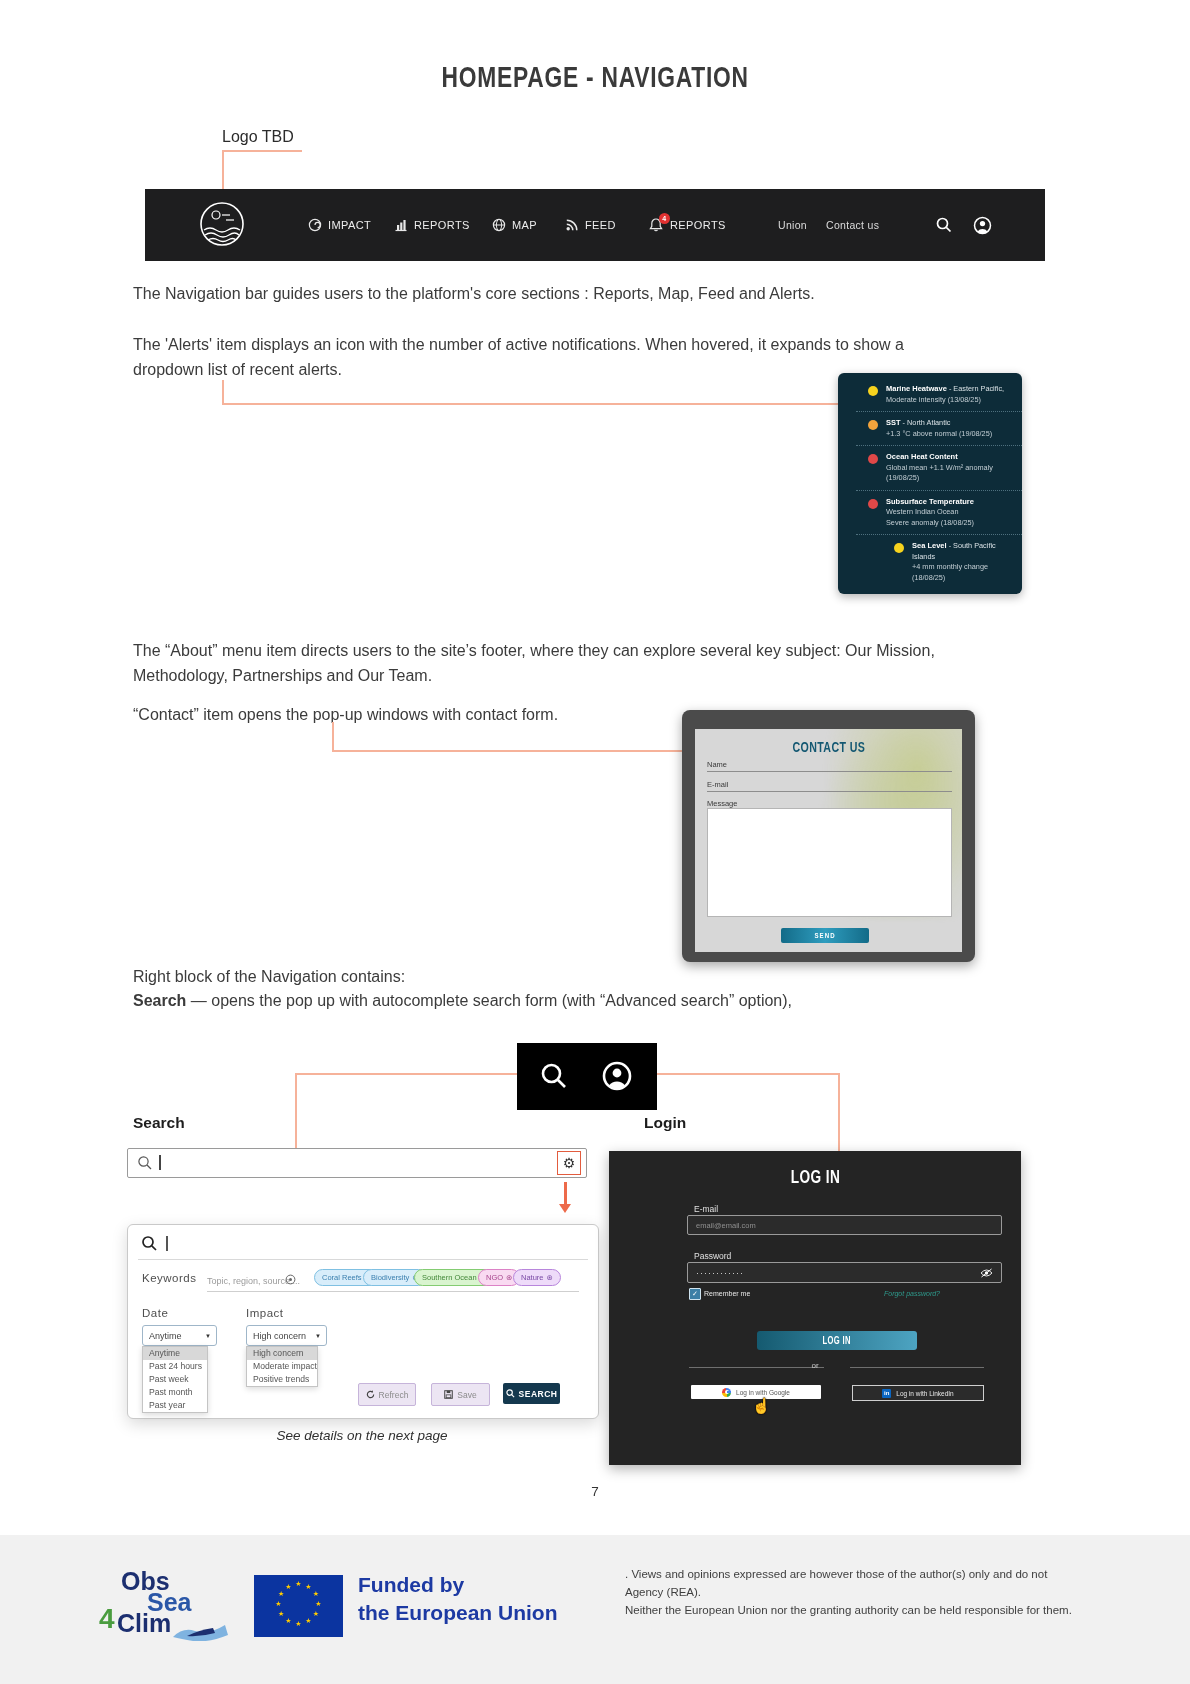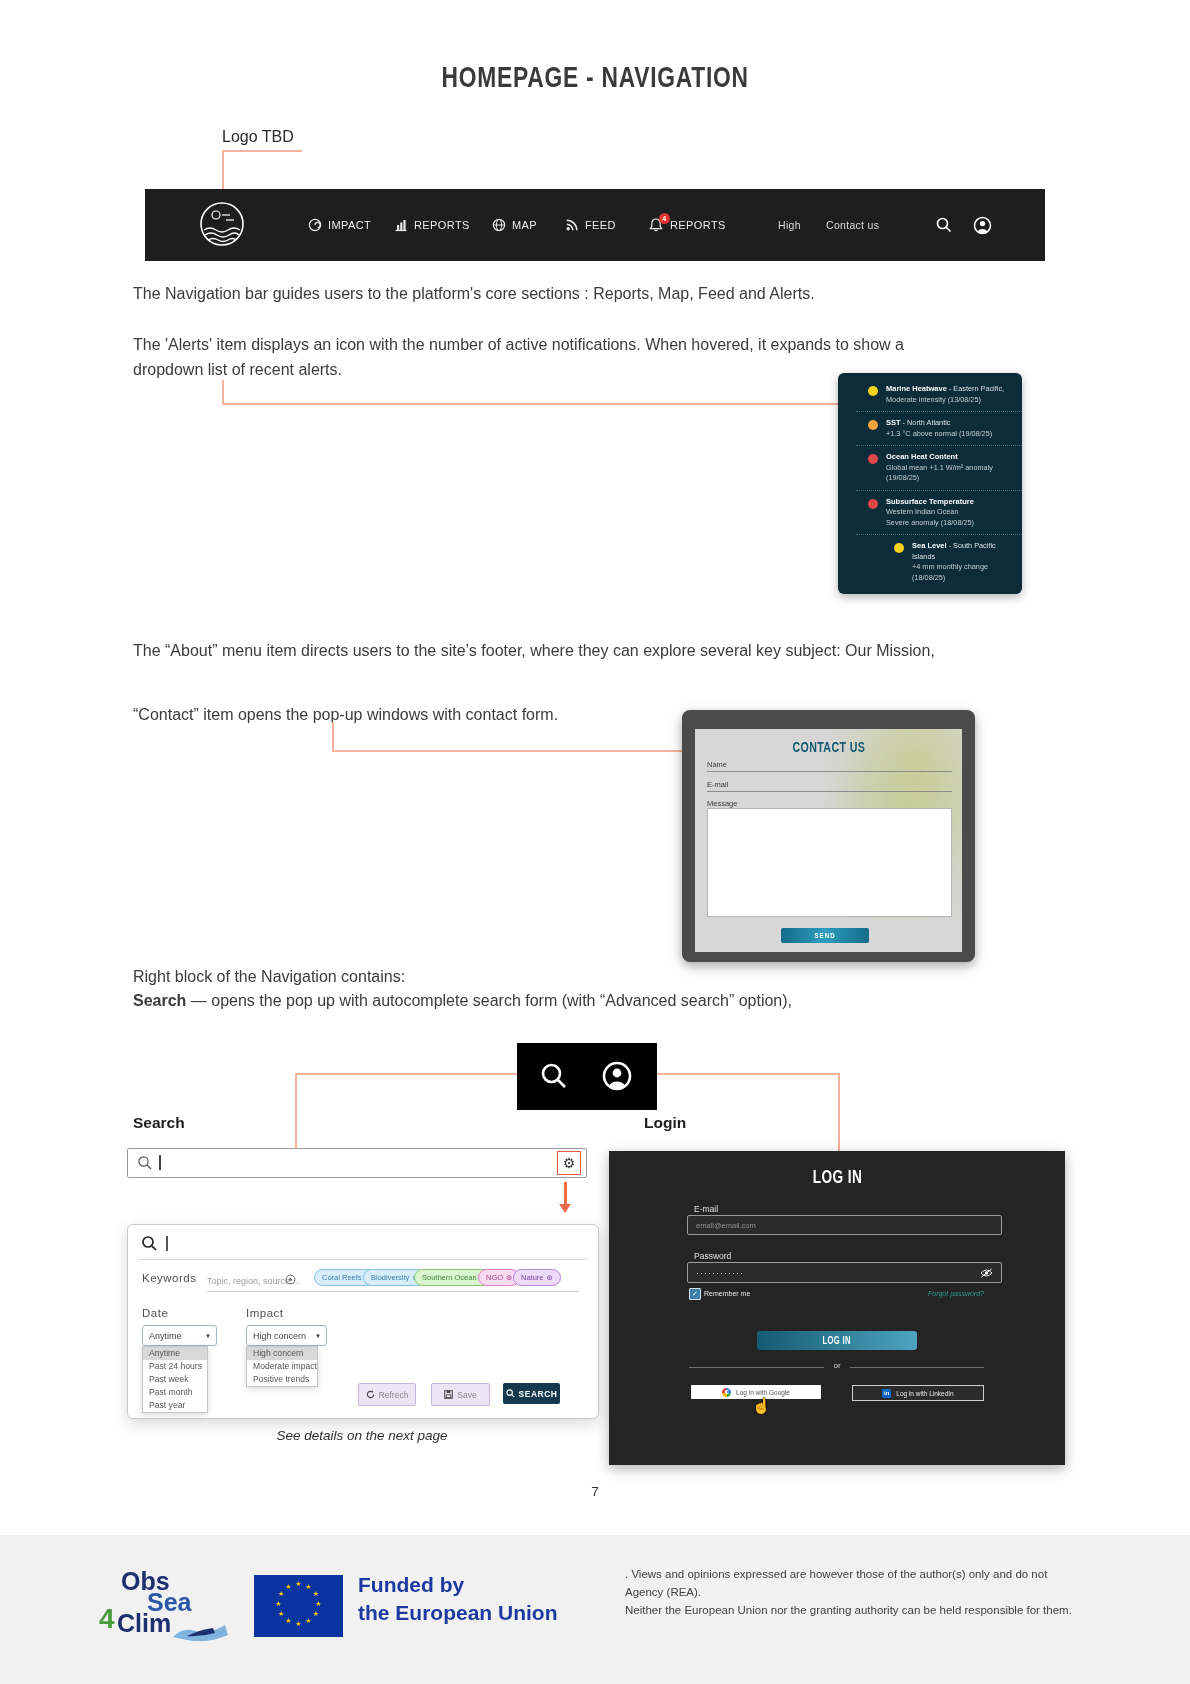--- a/index.html
+++ b/index.html
@@ -43,21 +43,21 @@
            box-shadow:0 2px 6px rgba(0,0,0,.15);}
   .opt{height:13px;line-height:13px;padding-left:6px;font-size:8.6px;color:#555;}
   .opt.sel{background:#d8d8d8;}
   .selbox{position:absolute;height:19px;border:1px solid #9fb6c9;border-radius:3px;background:#fff;
           display:flex;align-items:center;justify-content:space-between;padding:0 5px 0 6px;
           font-size:9px;color:#444;}
   .pbtn{position:absolute;top:158px;height:21px;border-radius:2px;display:flex;align-items:center;
         justify-content:center;gap:4px;font-size:8.5px;}
   .pbtn.soft{background:#ece5f3;border:1px solid #c6b4da;color:#8b8b8b;}
   
-  .login{left:609px;top:1151px;width:456px;height:314px;background:#242424;
+  .login{left:609px;top:1151px;width:412px;height:314px;background:#242424;
          box-shadow:0 4px 12px rgba(0,0,0,.3);}
   .lg-label{position:absolute;font-size:8.5px;color:#e0e0e0;}
   .lg-input{position:absolute;left:78px;width:297px;background:#2b2b2b;border:1px solid #9a9a9a;
             border-radius:2px;display:flex;align-items:center;padding:0 8px;}
   
   .footer{left:0;top:1535px;width:1190px;height:149px;background:#f1f1f1;}
   .disc-line{font-size:11.5px;line-height:18px;color:#3f3f3f;}
   .star{font-size:7px;fill:#ffcc00;}
   .gicon{width:9px;height:9px;border-radius:50%;position:relative;flex:none;
          background:conic-gradient(#4285f4 0 25%,#34a853 25% 50%,#fbbc05 50% 75%,#ea4335 75% 100%);}
@@ -137,21 +137,21 @@
     <span style="position:relative;">
       <svg width="16" height="16" viewBox="0 0 16 16">
           <path d="M8 2 a4.2 4.2 0 0 1 4.2 4.2 v3.2 l1.4 2.2 H2.4 l1.4-2.2 V6.2 A4.2 4.2 0 0 1 8 2 z" fill="none" stroke="#e8e8e8" stroke-width="1.2"></path>
           <path d="M6.6 12.8 a1.5 1.5 0 0 0 2.8 0" fill="none" stroke="#e8e8e8" stroke-width="1.2"></path>
         </svg>
       <span style="position:absolute;top:-4px;right:-6px;width:11px;height:11px;border-radius:50%;background:#e03131;color:#fff;font-size:7px;font-weight:700;display:flex;align-items:center;justify-content:center;">4</span>
     </span>
     <span>REPORTS</span>
   </div>
 
-  <div class="nav-item nav-link" style="left:633px;">High</div>
+  <div class="nav-item nav-link" style="left:633px;">Union</div>
   <div class="nav-item nav-link" style="left:681px;">Contact us</div>
 
   <div class="nav-item" style="left:790px;">
     <svg width="18" height="18" viewBox="0 0 18 18">
         <circle cx="7.5" cy="7.5" r="5" fill="none" stroke="#fff" stroke-width="1.7"></circle>
         <line x1="11.3" y1="11.3" x2="15.5" y2="15.5" stroke="#fff" stroke-width="1.7"></line>
       </svg>
   </div>
   <div class="nav-item" style="left:828px;">
     <svg width="19" height="19" viewBox="0 0 20 20">
@@ -206,20 +206,21 @@
     <span class="a-dot" style="background:#f7d31e;"></span>
     <div class="a-text">
         <div><b>Sea Level</b><span class="sfx"> - South Pacific Islands</span></div>
         <div>+4 mm monthly change (18/08/25)</div>
       </div>
   </div>
 </div>
 
 <div class="abs" style="left:133px;top:638px;width:960px;font-size:16px;line-height:25px;">
   <div>The “About” menu item directs users to the site’s footer, where they can explore several key subject: Our Mission,</div>
+  <div>Methodology, Partnerships and Our Team.</div>
 </div>
 <div class="abs" style="left:133px;top:706px;font-size:16px;">“Contact” item opens the pop-up windows with contact form.</div>
 
 <div class="oline" style="left:332px;top:722px;width:2px;height:30px;"></div>
 <div class="oline" style="left:332px;top:750px;width:350px;height:2px;"></div>
 
 <div class="abs cform">
   <div class="cform-inner">
     <div class="plant"></div>
     <div style="text-align:center;margin-top:9px;">

